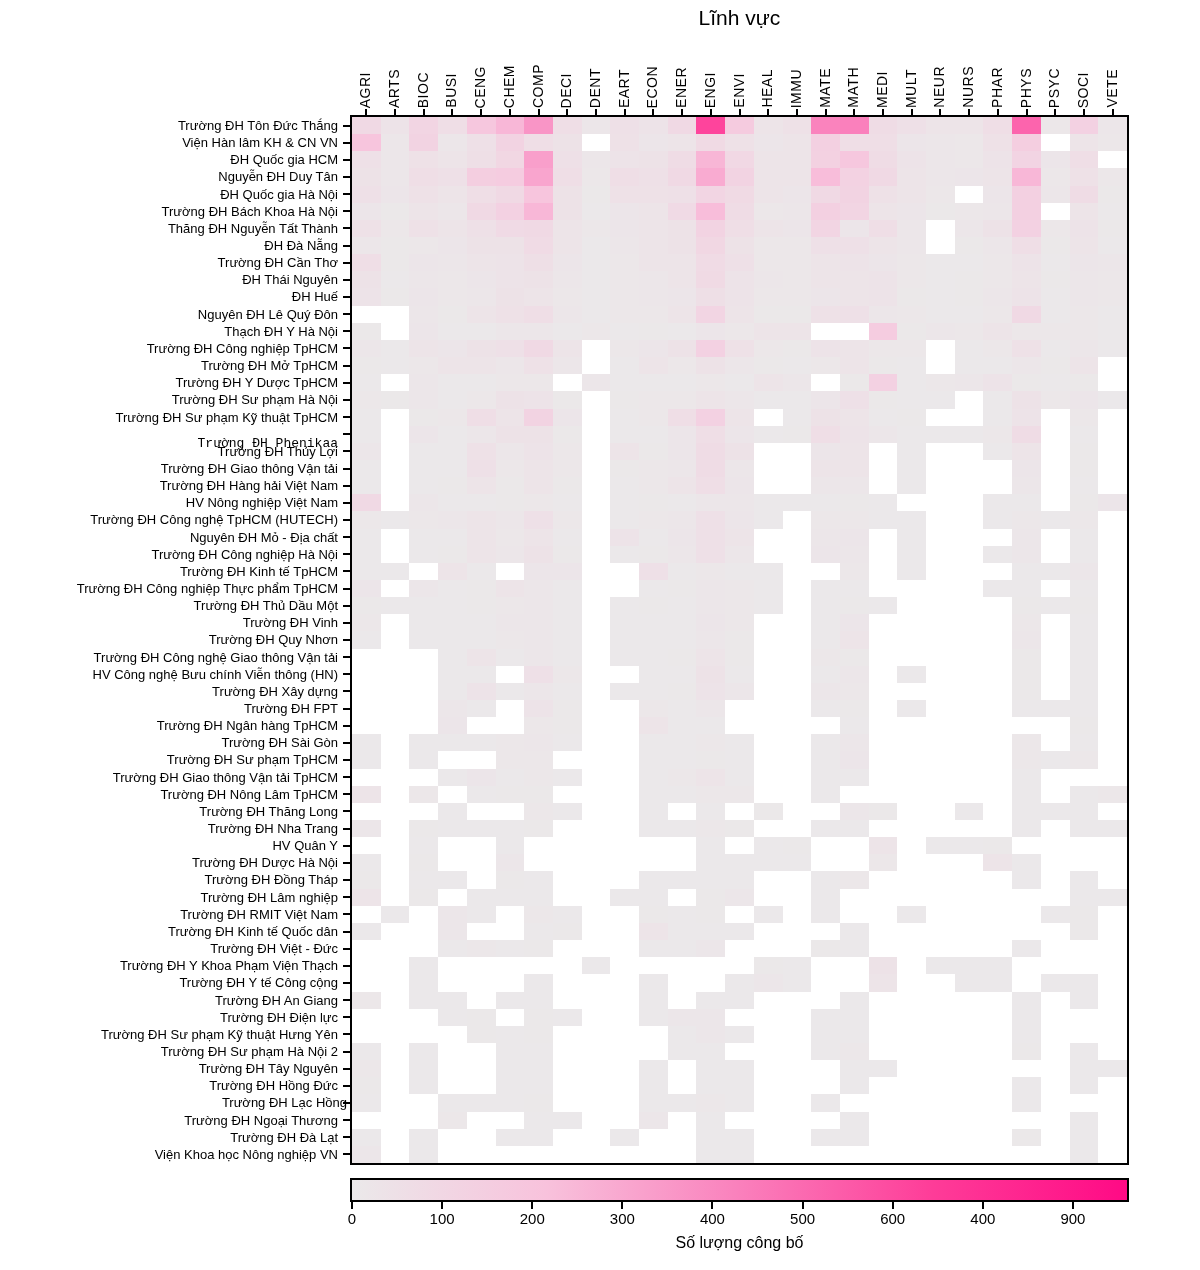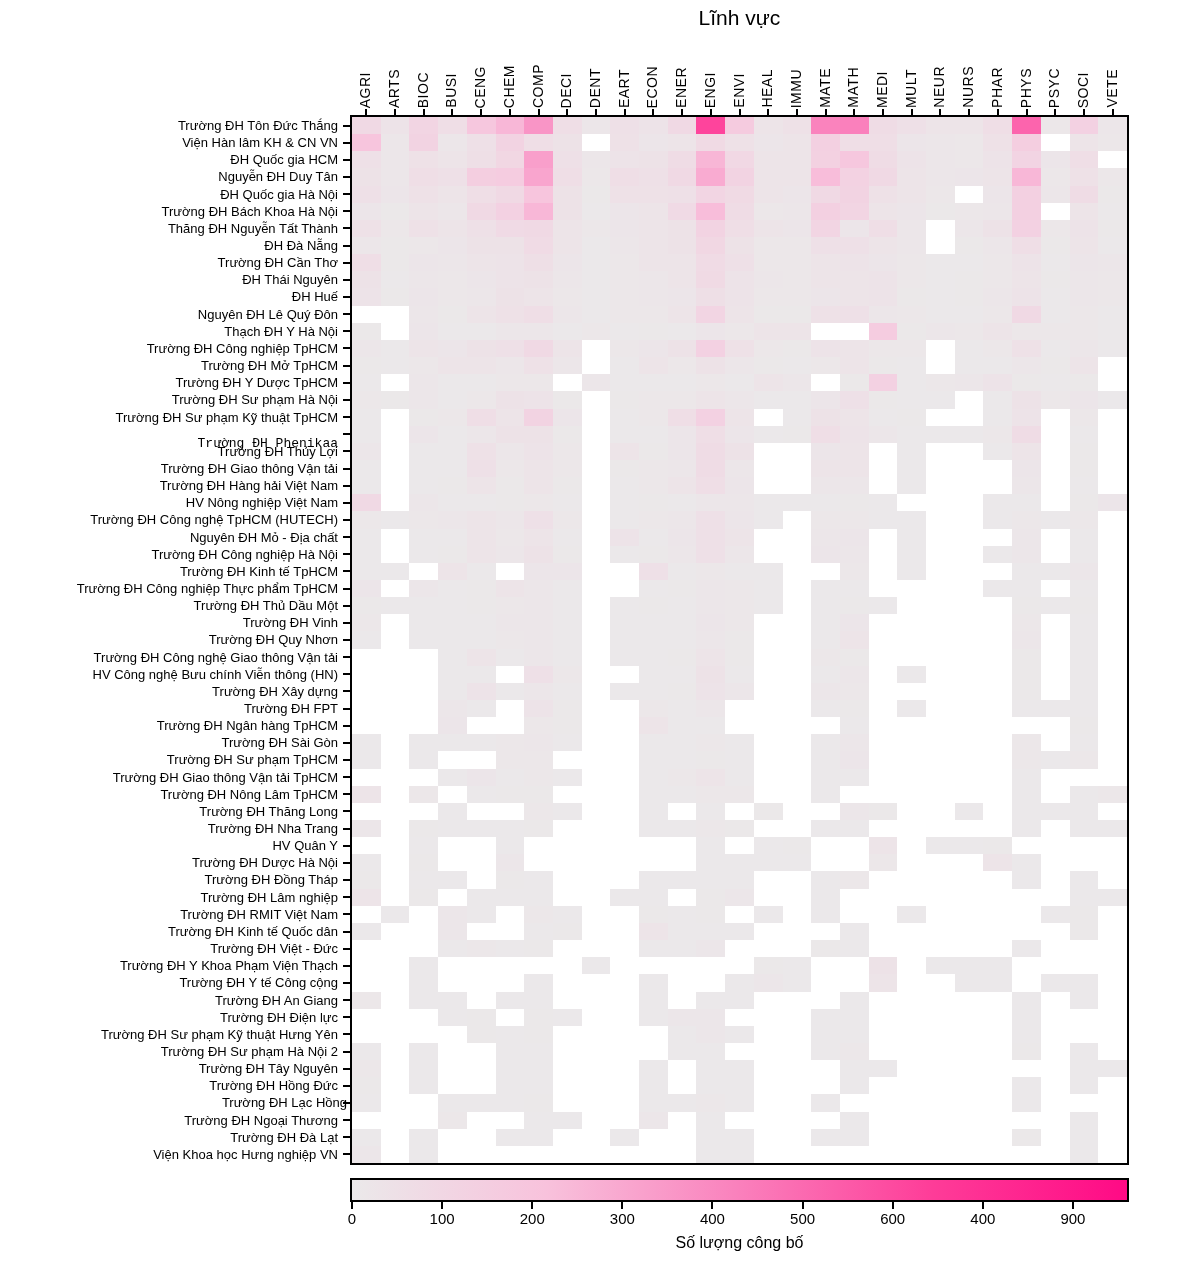--- a/index.html
+++ b/index.html
@@ -137,21 +137,21 @@
     <div class="row-label" style="top: 974.377px; height: 17.1475px; line-height: 17.1475px;">Trường ĐH Y tế Công cộng</div>
     <div class="row-label" style="top: 991.525px; height: 17.1475px; line-height: 17.1475px;">Trường ĐH An Giang</div>
     <div class="row-label" style="top: 1008.67px; height: 17.1475px; line-height: 17.1475px;">Trường ĐH Điện lực</div>
     <div class="row-label" style="top: 1025.82px; height: 17.1475px; line-height: 17.1475px;">Trường ĐH Sư phạm Kỹ thuật Hưng Yên</div>
     <div class="row-label" style="top: 1042.97px; height: 17.1475px; line-height: 17.1475px;">Trường ĐH Sư phạm Hà Nội 2</div>
     <div class="row-label" style="top: 1060.11px; height: 17.1475px; line-height: 17.1475px;">Trường ĐH Tây Nguyên</div>
     <div class="row-label" style="top: 1077.26px; height: 17.1475px; line-height: 17.1475px;">Trường ĐH Hồng Đức</div>
     <div class="row-label" style="top: 1094.41px; height: 17.1475px; line-height: 17.1475px; padding-left: 9px;">Trường ĐH Lạc Hồng</div>
     <div class="row-label" style="top: 1111.56px; height: 17.1475px; line-height: 17.1475px;">Trường ĐH Ngoại Thương</div>
     <div class="row-label" style="top: 1128.7px; height: 17.1475px; line-height: 17.1475px;">Trường ĐH Đà Lạt</div>
-    <div class="row-label" style="top: 1145.85px; height: 17.1475px; line-height: 17.1475px;">Viện Khoa học Hưng nghiệp VN</div>
+    <div class="row-label" style="top: 1145.85px; height: 17.1475px; line-height: 17.1475px;">Viện Khoa học Nông nghiệp VN</div>
   </div>
 <div id="row-ticks">
     <div class="tick-h" style="top: 124.574px;"></div>
     <div class="tick-h" style="top: 141.721px;"></div>
     <div class="tick-h" style="top: 158.869px;"></div>
     <div class="tick-h" style="top: 176.016px;"></div>
     <div class="tick-h" style="top: 193.164px;"></div>
     <div class="tick-h" style="top: 210.311px;"></div>
     <div class="tick-h" style="top: 227.459px;"></div>
     <div class="tick-h" style="top: 244.607px;"></div>

